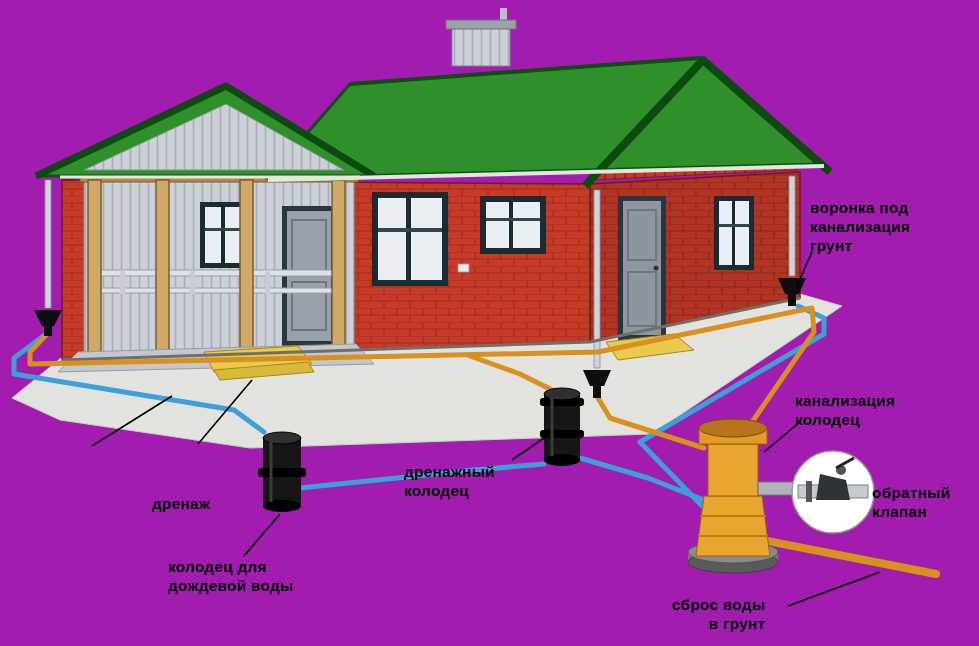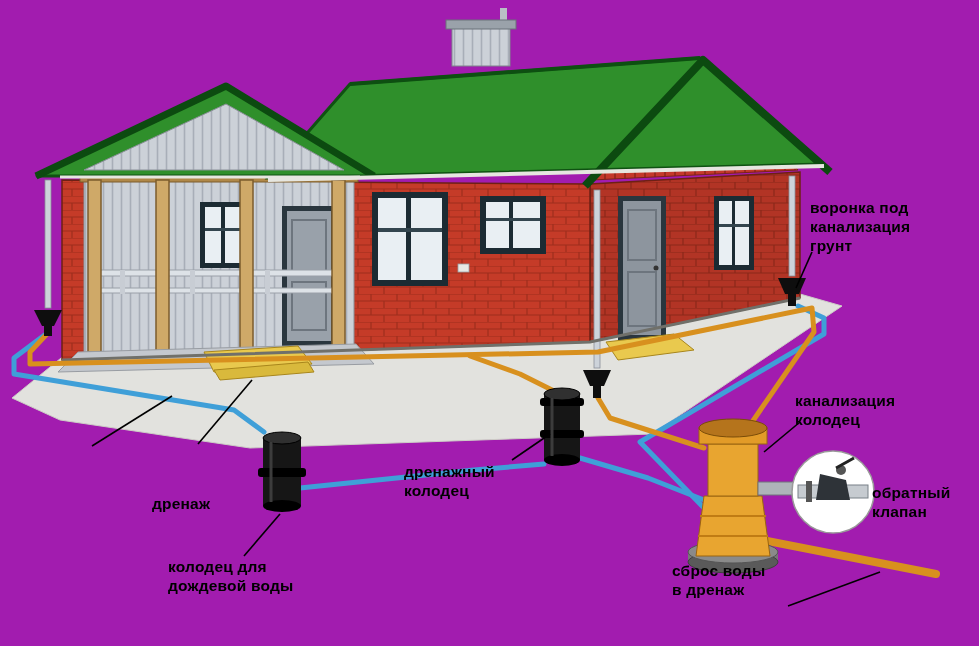--- a/index.html
+++ b/index.html
@@ -229,18 +229,18 @@
 <div class="label" style="left:872px; top:483px;">
   <div>обратный</div>
   <div>клапан</div>
 </div>
 
 <div class="label" style="left:168px; top:557px;">
   <div>колодец для</div>
   <div>дождевой воды</div>
 </div>
 
-<div class="label" style="left:672px; top:561px;">
+<div class="label" style="left:672px; top:595px;text-align:right;">
   <div>сброс воды</div>
-  <div>в дренаж</div>
+  <div>в грунт</div>
 </div>
 
 </div>
 
 </body></html>

